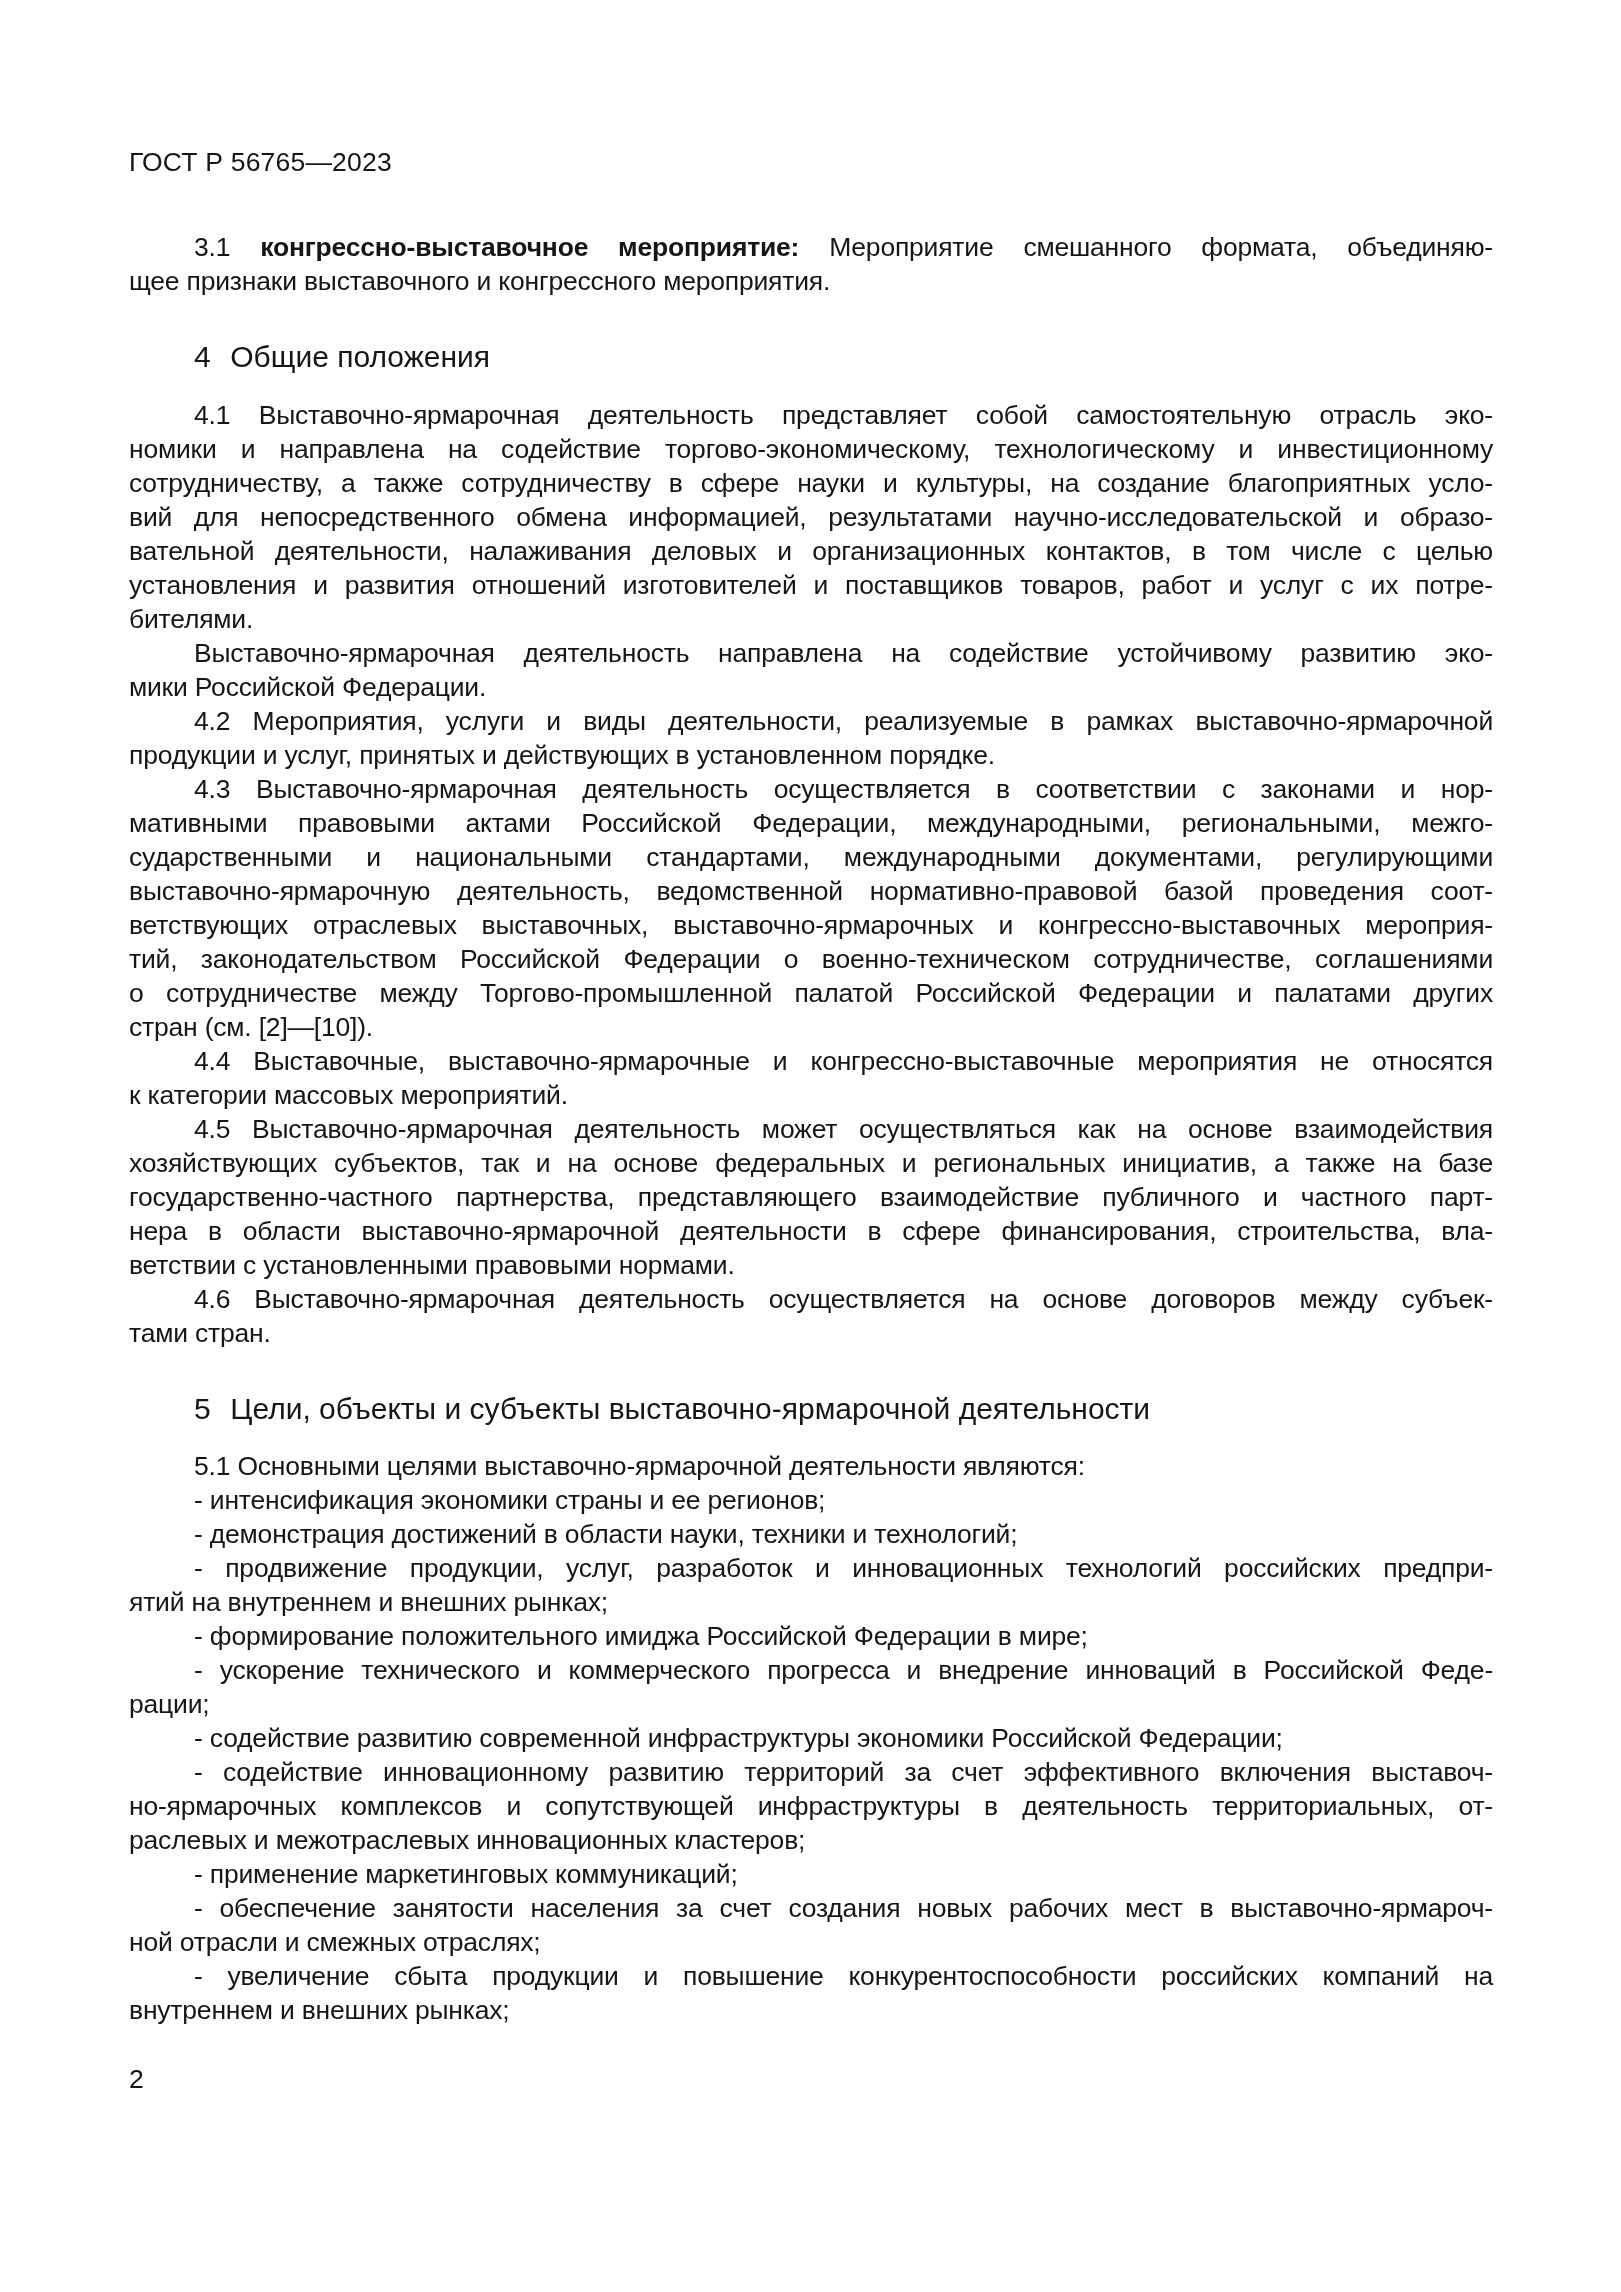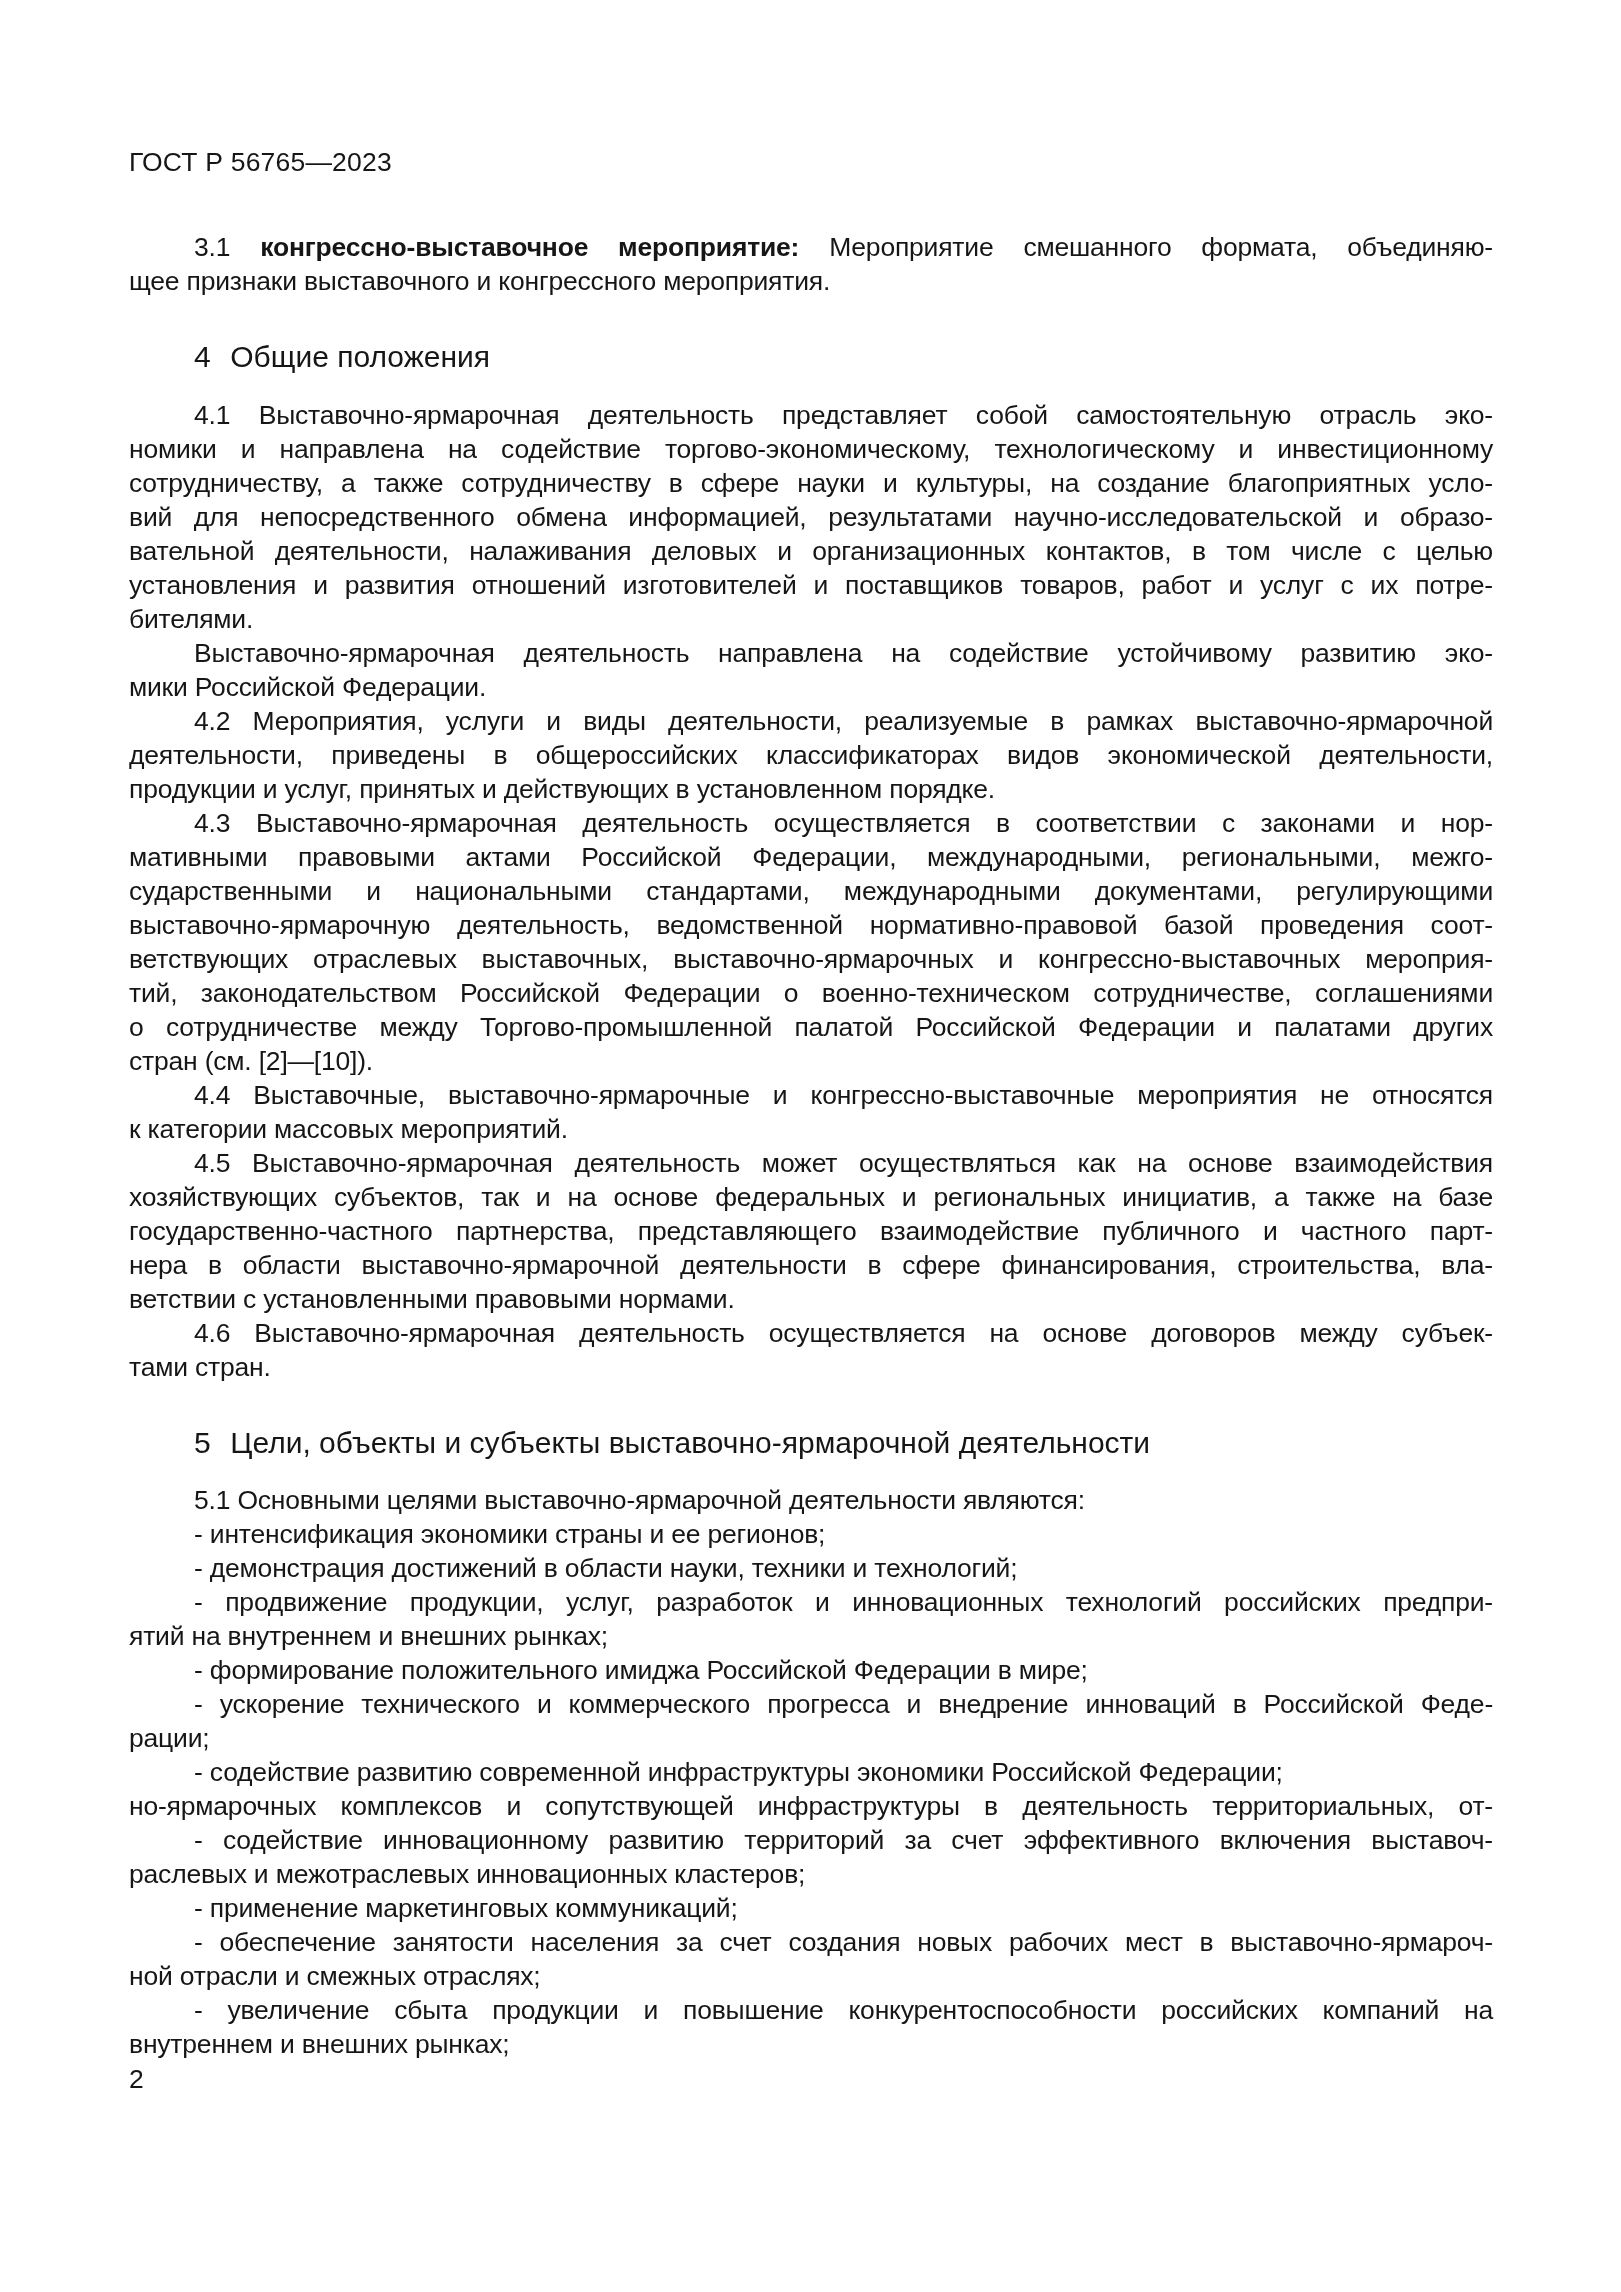--- a/index.html
+++ b/index.html
@@ -79,21 +79,20 @@
       <span class="ln last">бителями.</span>
     </p>
 
     <p class="para">
       <span class="ln fi">Выставочно-ярмарочная деятельность направлена на содействие устойчивому развитию эко-</span>
       <span class="ln last">мики Российской Федерации.</span>
     </p>
 
     <p class="para">
       <span class="ln fi">4.2 Мероприятия, услуги и виды деятельности, реализуемые в рамках выставочно-ярмарочной</span>
-      <span class="ln">деятельности, приведены в общероссийских классификаторах видов экономической деятельности,</span>
       <span class="ln last">продукции и услуг, принятых и действующих в установленном порядке.</span>
     </p>
 
     <p class="para">
       <span class="ln fi">4.3 Выставочно-ярмарочная деятельность осуществляется в соответствии с законами и нор-</span>
       <span class="ln">мативными правовыми актами Российской Федерации, международными, региональными, межго-</span>
       <span class="ln">сударственными и национальными стандартами, международными документами, регулирующими</span>
       <span class="ln">выставочно-ярмарочную деятельность, ведомственной нормативно-правовой базой проведения соот-</span>
       <span class="ln">ветствующих отраслевых выставочных, выставочно-ярмарочных и конгрессно-выставочных мероприя-</span>
       <span class="ln">тий, законодательством Российской Федерации о военно-техническом сотрудничестве, соглашениями</span>
@@ -145,22 +144,22 @@
     <p class="para">
       <span class="ln fi">- ускорение технического и коммерческого прогресса и внедрение инноваций в Российской Феде-</span>
       <span class="ln last">рации;</span>
     </p>
 
     <p class="para">
       <span class="ln last fi">- содействие развитию современной инфраструктуры экономики Российской Федерации;</span>
     </p>
 
     <p class="para">
+      <span class="ln fi">- содействие инновационному развитию территорий за счет эффективного включения выставоч-</span>
       <span class="ln">но-ярмарочных комплексов и сопутствующей инфраструктуры в деятельность территориальных, от-</span>
-      <span class="ln fi">- содействие инновационному развитию территорий за счет эффективного включения выставоч-</span>
       <span class="ln last">раслевых и межотраслевых инновационных кластеров;</span>
     </p>
 
     <p class="para">
       <span class="ln last fi">- применение маркетинговых коммуникаций;</span>
     </p>
 
     <p class="para">
       <span class="ln fi">- обеспечение занятости населения за счет создания новых рабочих мест в выставочно-ярмароч-</span>
       <span class="ln last">ной отрасли и смежных отраслях;</span>

